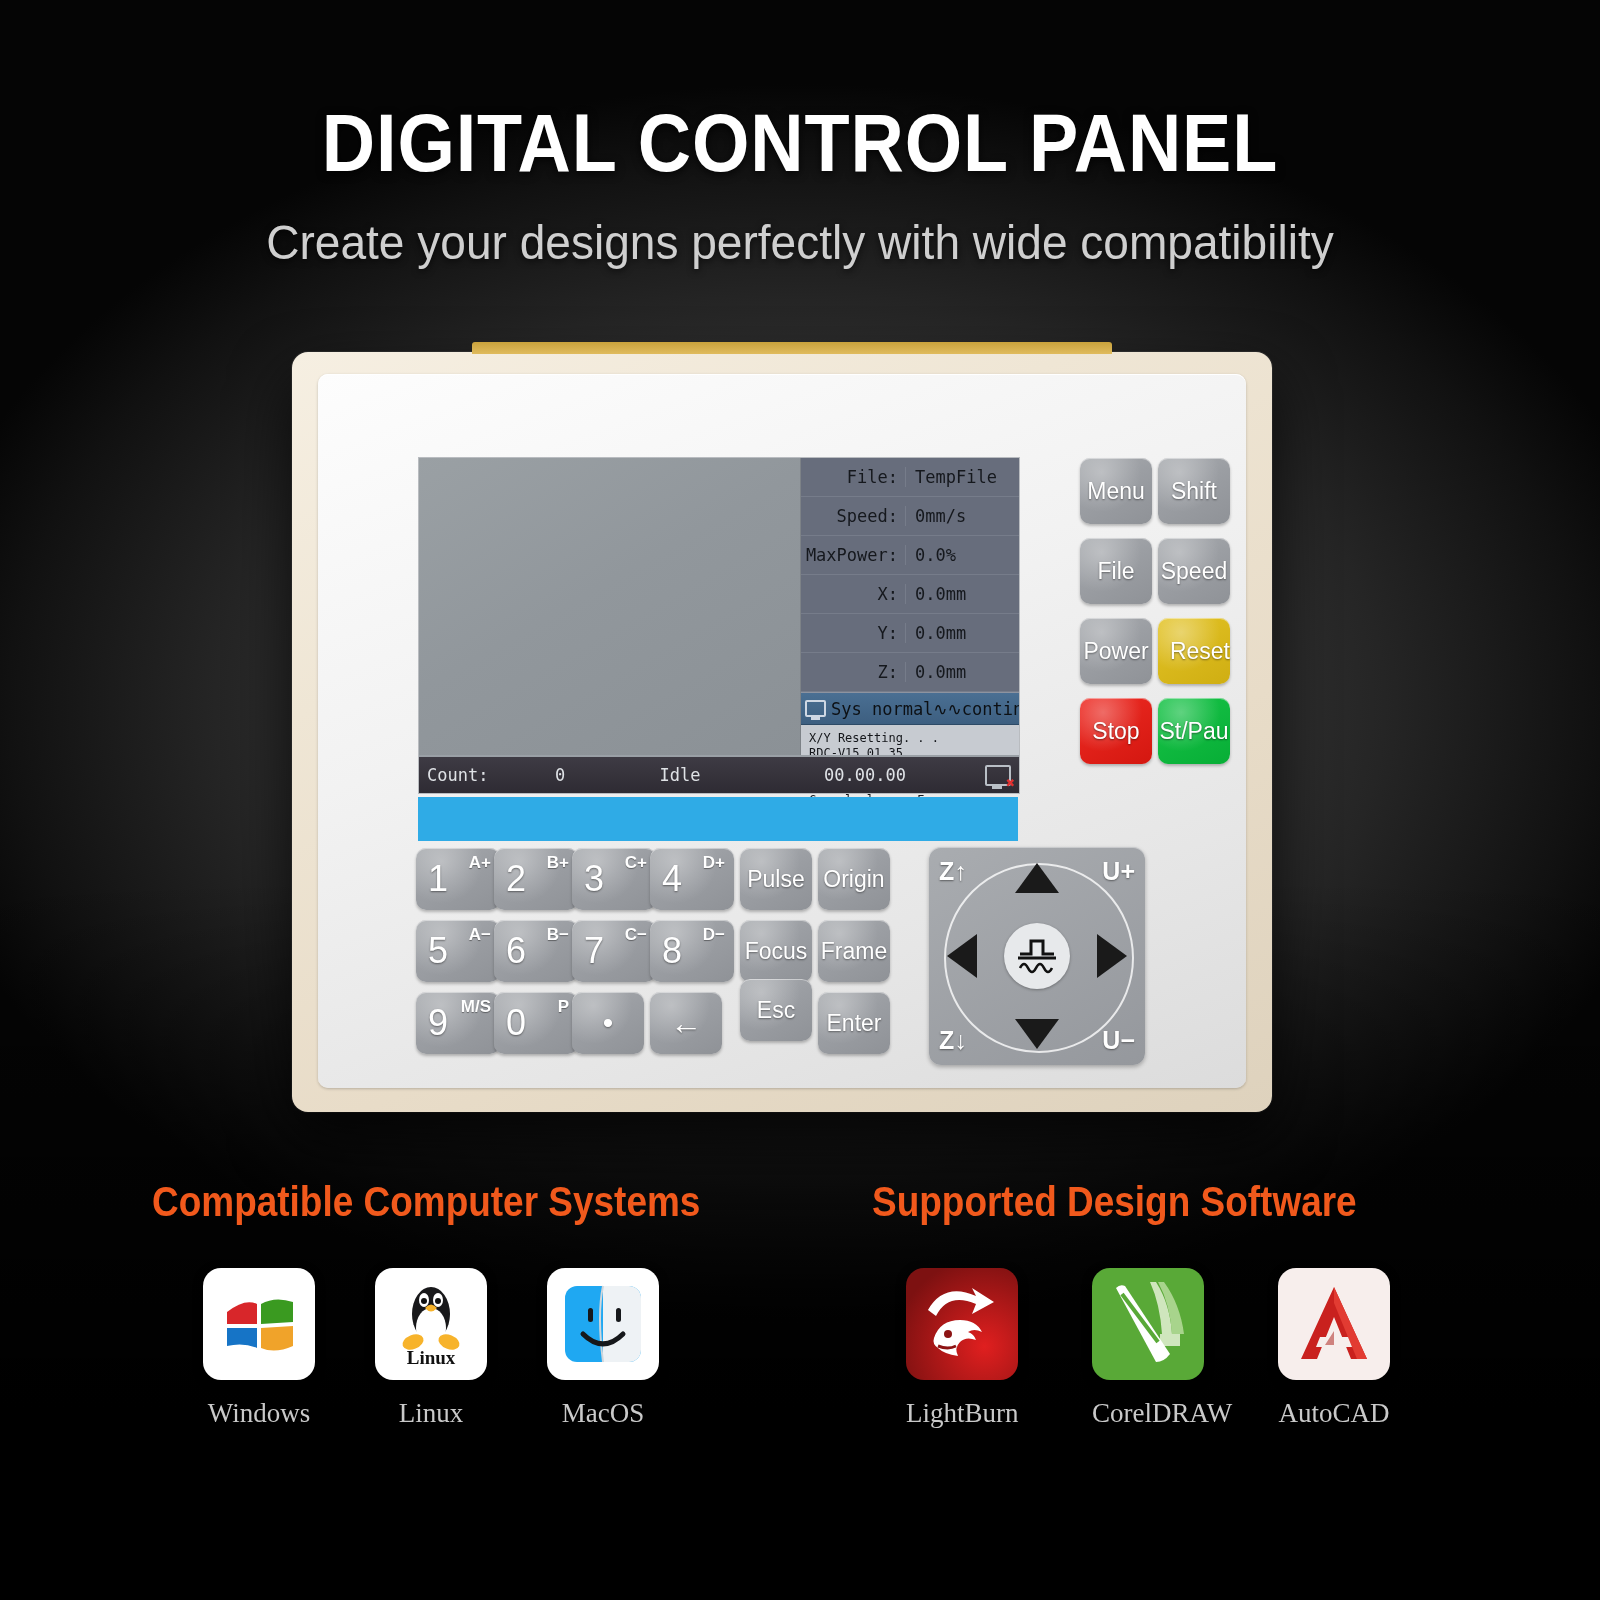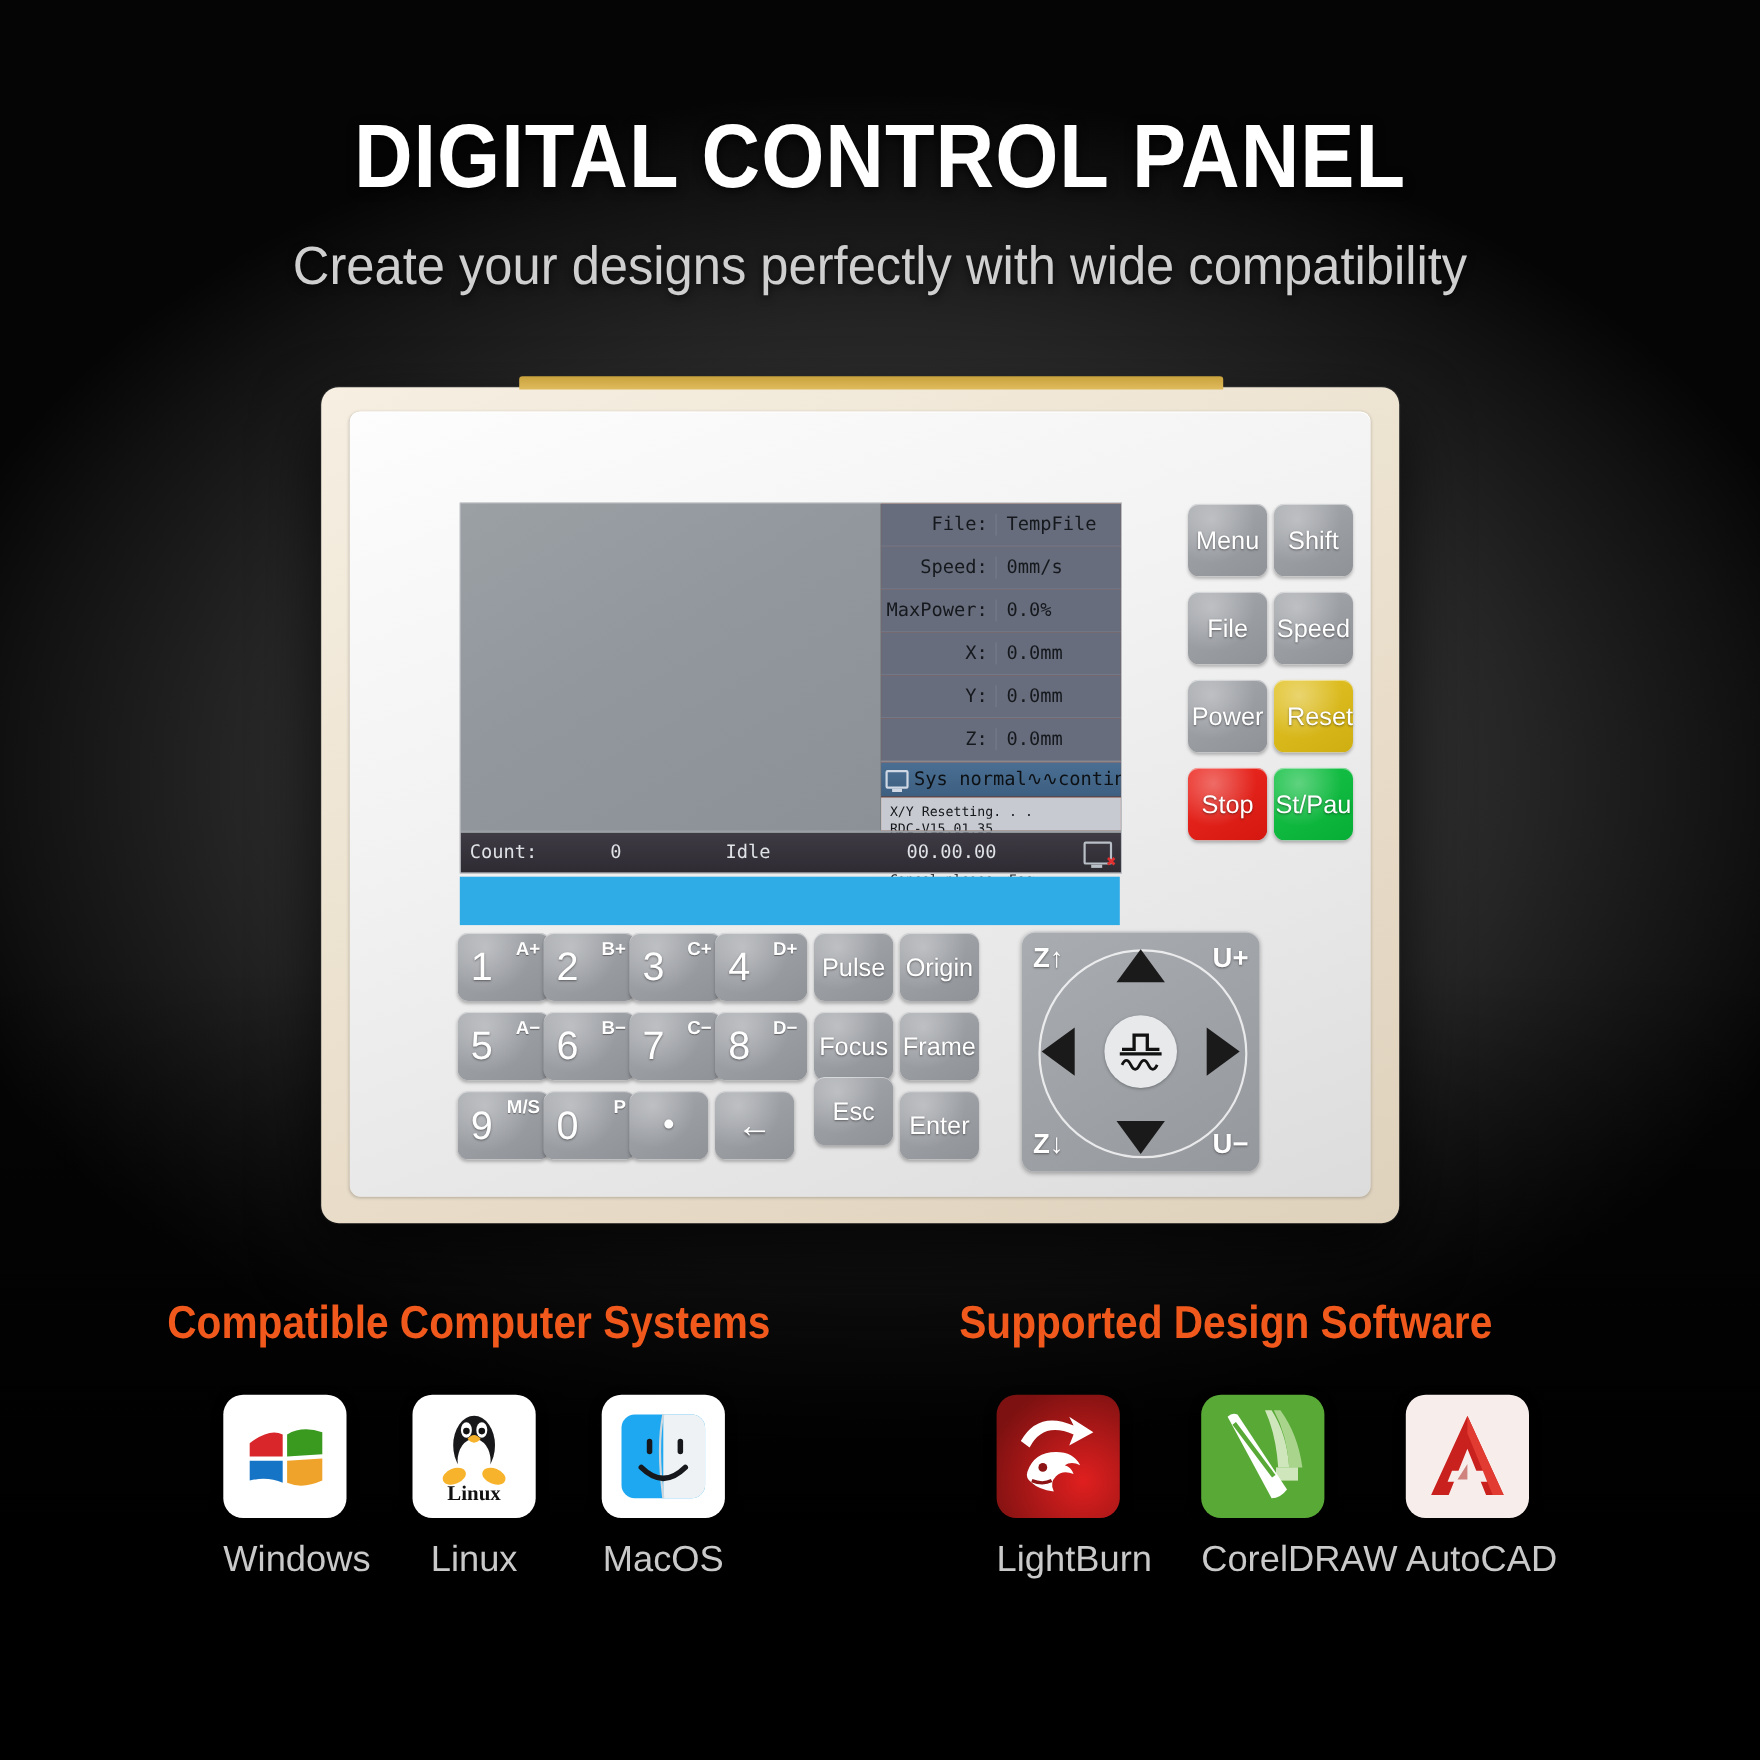--- a/index.html
+++ b/index.html
@@ -181,21 +181,21 @@
 
   .logos{position:absolute;top:90px;display:flex;gap:60px;}
   .lg-left{left:203px;}
   .lg-right{left:906px;gap:74px;}
   .logo{width:112px;text-align:center;}
   .tile{
     width:112px;height:112px;border-radius:18px;background:#fff;
     display:flex;align-items:center;justify-content:center;overflow:hidden;
     box-shadow:0 3px 10px rgba(0,0,0,.5);
   }
-  .cap{margin-top:18px;color:#c9c9c9;font-size:33px;white-space:nowrap;}
+  .cap{margin-top:18px;color:#c9c9c9;font-size:27px;white-space:nowrap;font-family:Liberation Serif, serif;}
 </style>
 </head>
 <body>
 
 <div class="stage">
 
   <div class="hdr">
     <h1>DIGITAL CONTROL PANEL</h1>
     <h2>Create your designs perfectly with wide compatibility</h2>
   </div>

